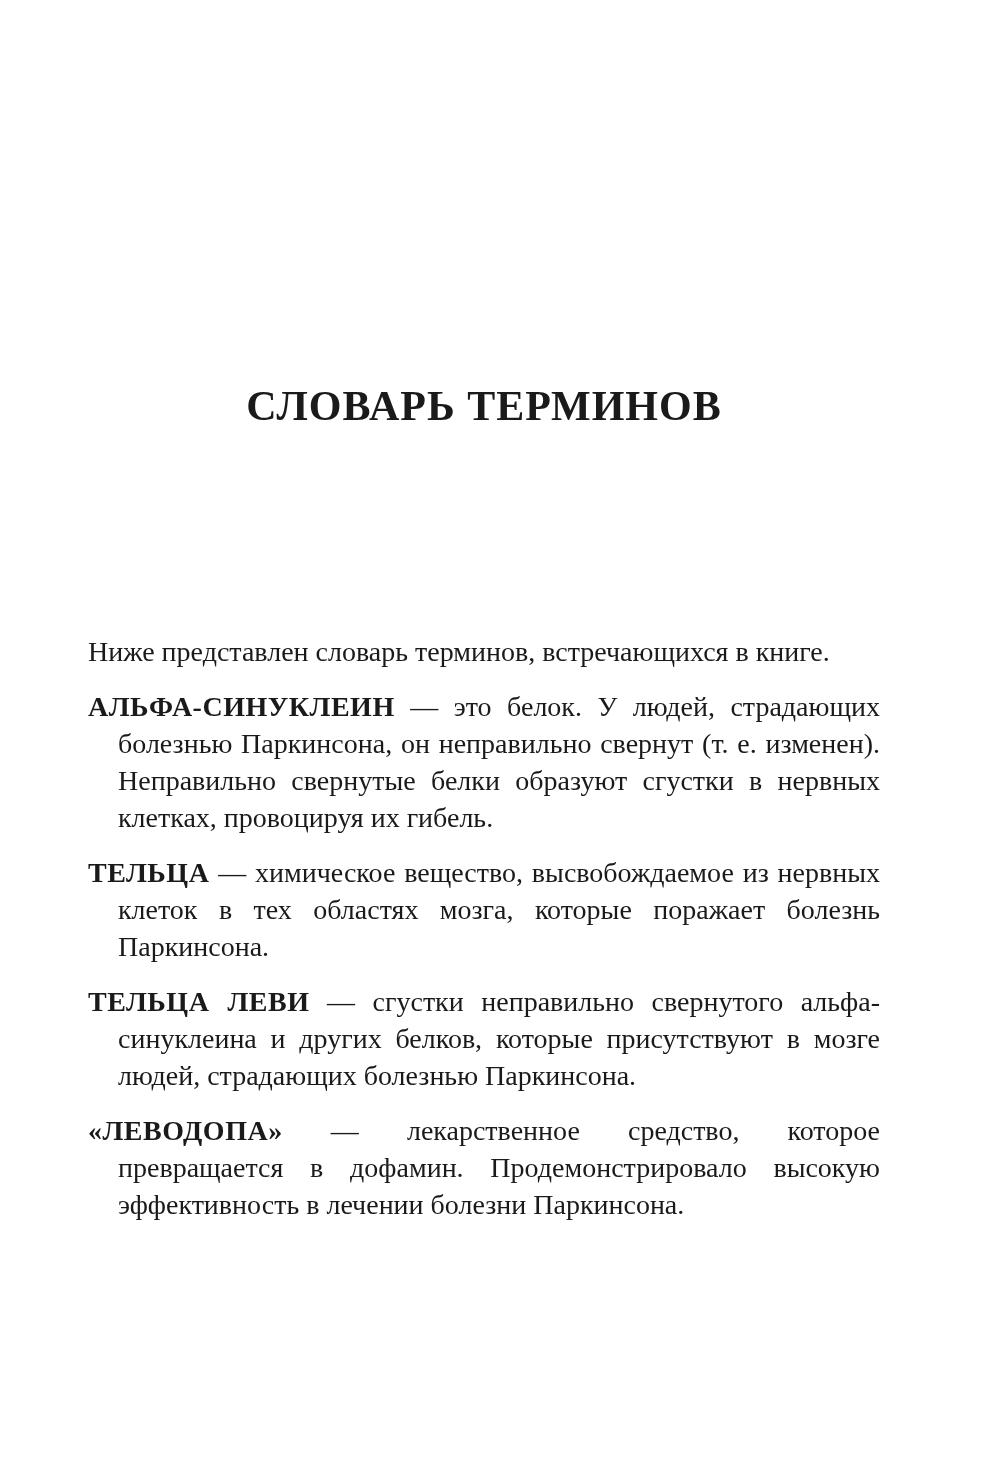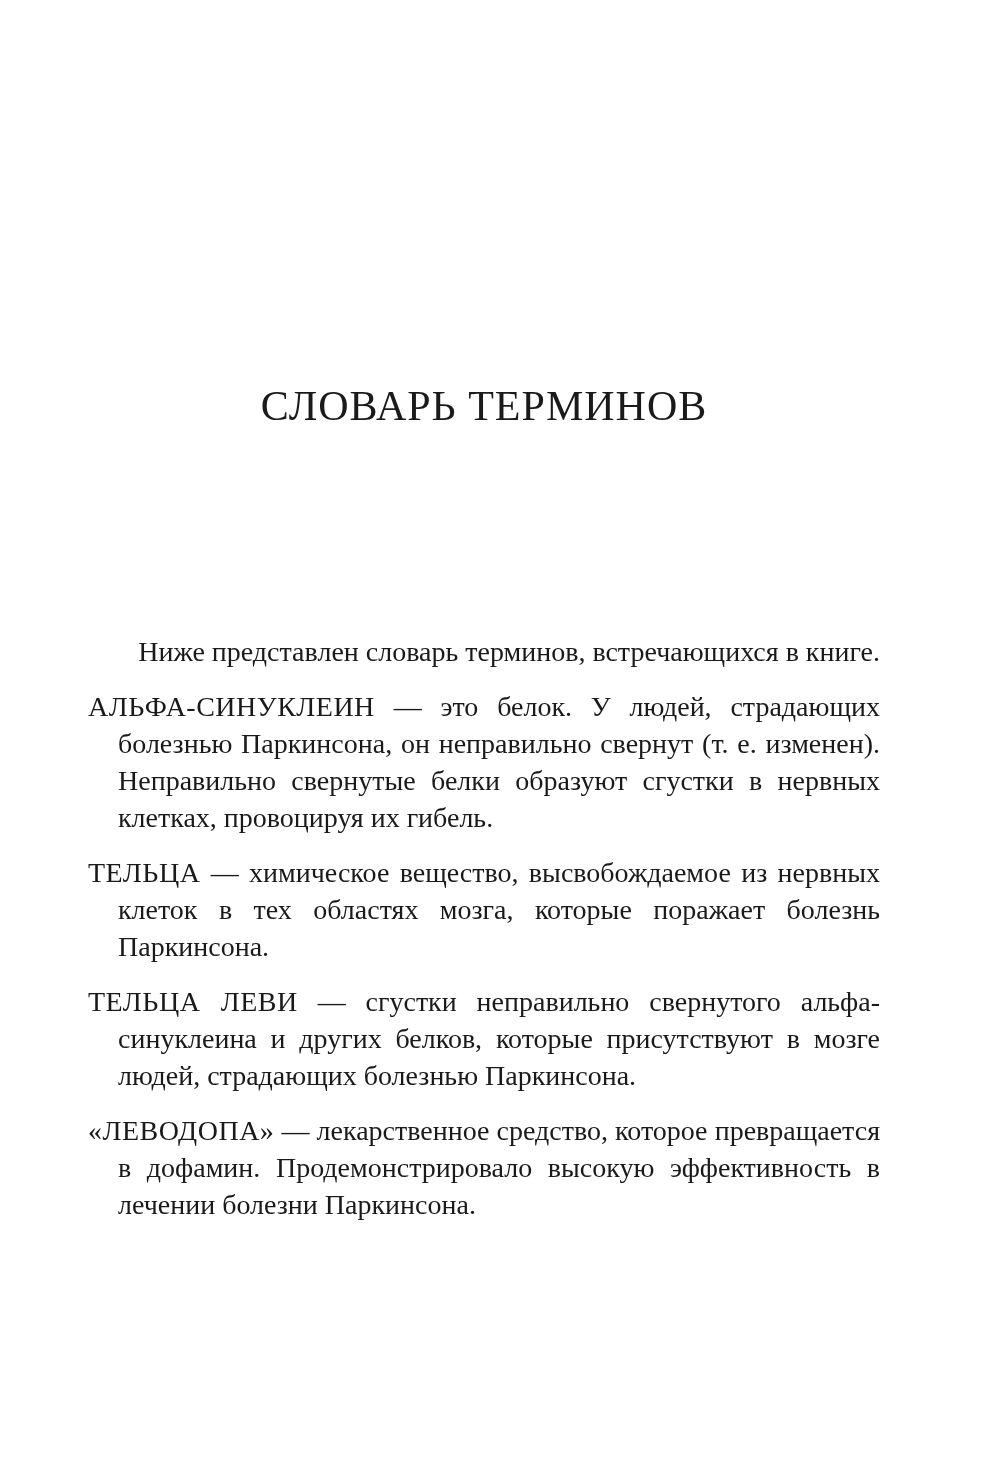--- a/index.html
+++ b/index.html
@@ -18,46 +18,45 @@
   }
   .title {
     position: absolute;
     top: 384px;
     left: 88px;
     width: 792px;
     margin: 0;
     text-align: center;
     font-size: 42px;
     line-height: 44px;
-    font-weight: normal;
+    font-weight: bold;
     letter-spacing: 1px;
     white-space: nowrap;
   }
   .content {
     position: absolute;
     top: 633px;
     left: 88px;
     width: 792px;
   }
   .intro {
     margin: 0 0 18px 0;
     font-size: 28px;
     line-height: 37px;
-    text-align: right;
   }
   .entry {
     margin: 0 0 18px 0;
     font-size: 28px;
     line-height: 37px;
     text-align: justify;
     padding-left: 30px;
     text-indent: -30px;
   }
   .term {
-    font-weight: normal;
+    font-weight: bold;
     letter-spacing: 0.5px;
   }
 </style>
 </head>
 <body>
 
 <div class="page">
 
   <h1 class="title">СЛОВАРЬ ТЕРМИНОВ</h1>
 

